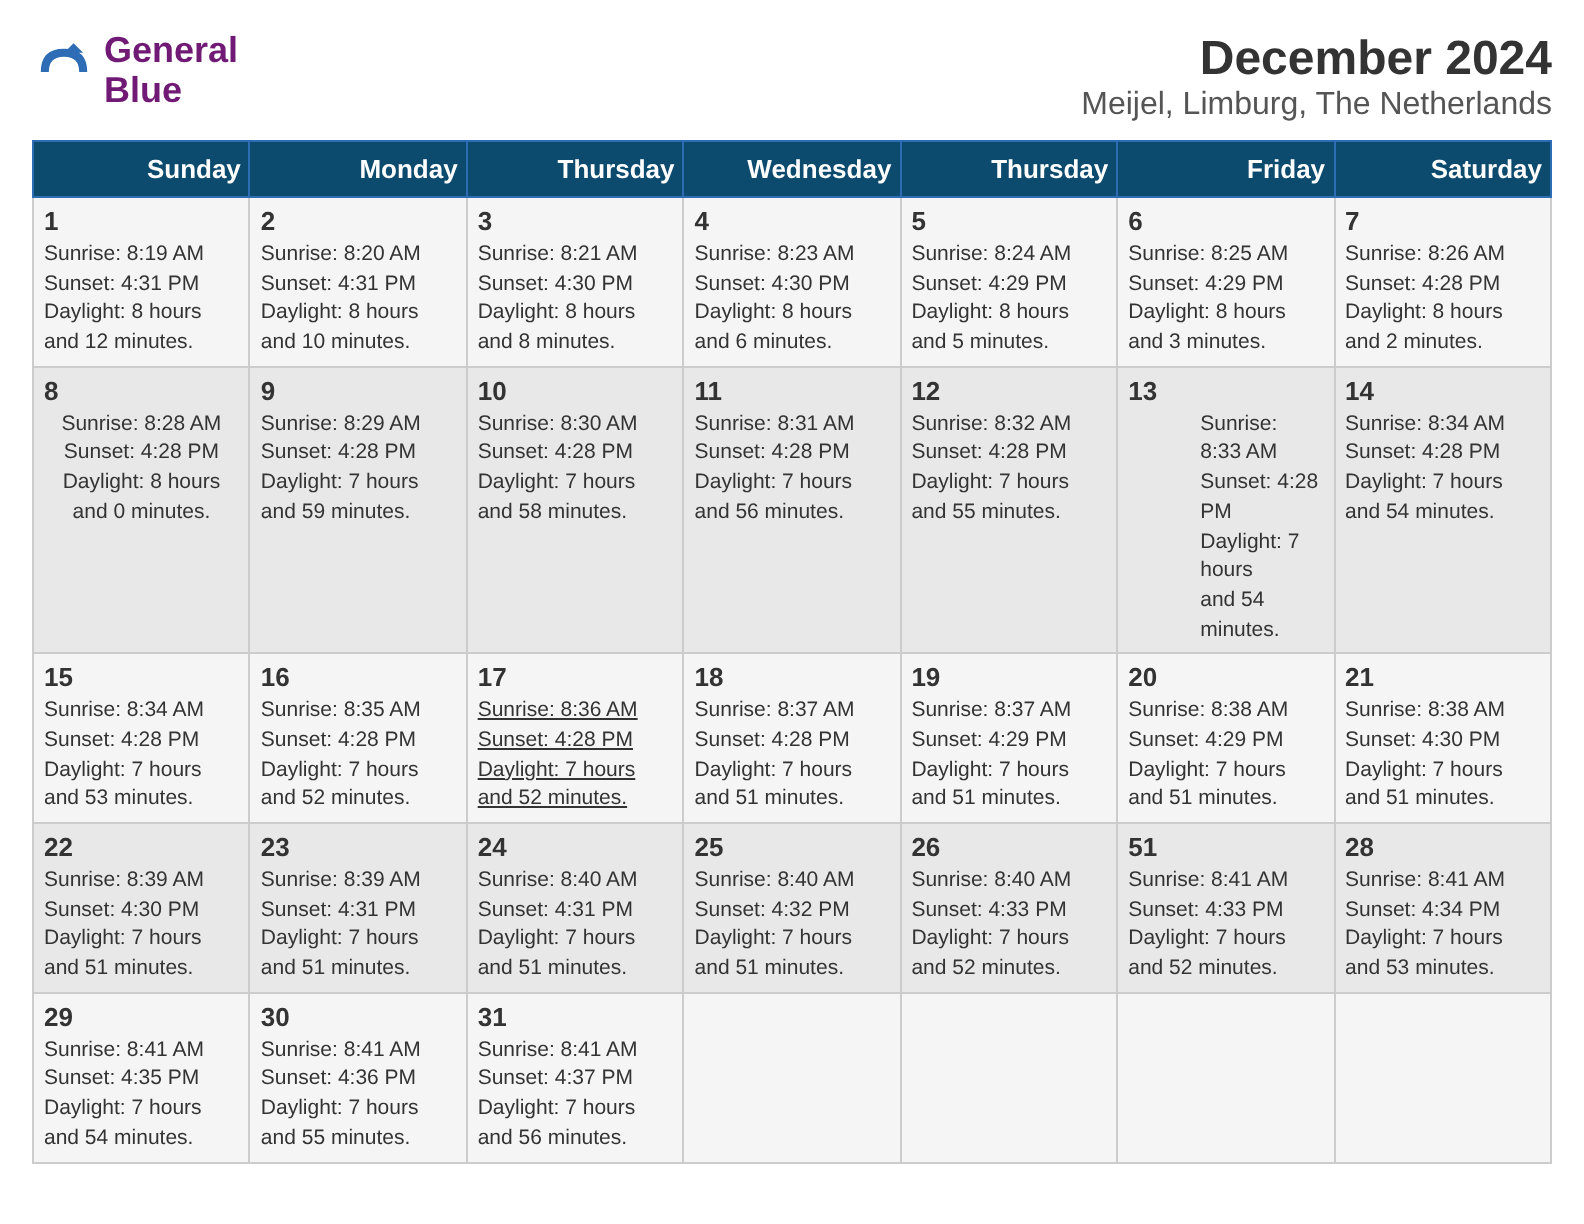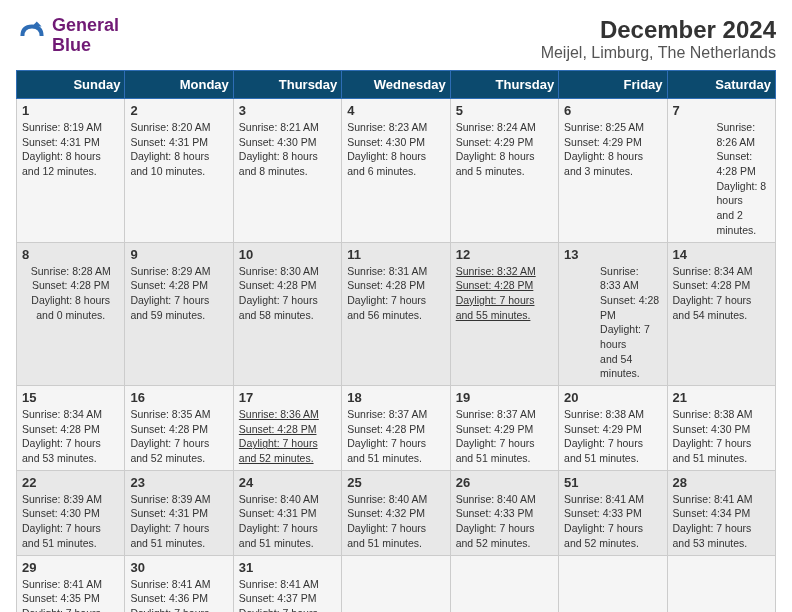--- a/index.html
+++ b/index.html
@@ -161,21 +161,21 @@
         </td>
         <td>
           <span class="day-num">6</span>
           <div class="day-info" style="white-space: pre-line;">Sunrise: 8:25 AM
 Sunset: 4:29 PM
 Daylight: 8 hours
 and 3 minutes.</div>
         </td>
         <td>
           <span class="day-num">7</span>
-          <div class="day-info" style="white-space: pre-line; margin-left: 44px;">Sunrise: 8:26 AM
+          <div class="day-info" style="white-space: pre-line;">Sunrise: 8:26 AM
 Sunset: 4:28 PM
 Daylight: 8 hours
 and 2 minutes.</div>
         </td>
       </tr>
       <tr>
         <td>
           <span class="day-num">8</span>
           <div class="day-info" style="white-space: pre-line; text-align: center;">Sunrise: 8:28 AM
 Sunset: 4:28 PM
@@ -198,21 +198,21 @@
         </td>
         <td>
           <span class="day-num">11</span>
           <div class="day-info" style="white-space: pre-line;">Sunrise: 8:31 AM
 Sunset: 4:28 PM
 Daylight: 7 hours
 and 56 minutes.</div>
         </td>
         <td>
           <span class="day-num">12</span>
-          <div class="day-info" style="white-space: pre-line; text-decoration: underline;">Sunrise: 8:32 AM
+          <div class="day-info" style="white-space: pre-line;">Sunrise: 8:32 AM
 Sunset: 4:28 PM
 Daylight: 7 hours
 and 55 minutes.</div>
         </td>
         <td>
           <span class="day-num">13</span>
           <div class="day-info" style="white-space: pre-line; margin-left: 36px;">Sunrise: 8:33 AM
 Sunset: 4:28 PM
 Daylight: 7 hours
 and 54 minutes.</div>

